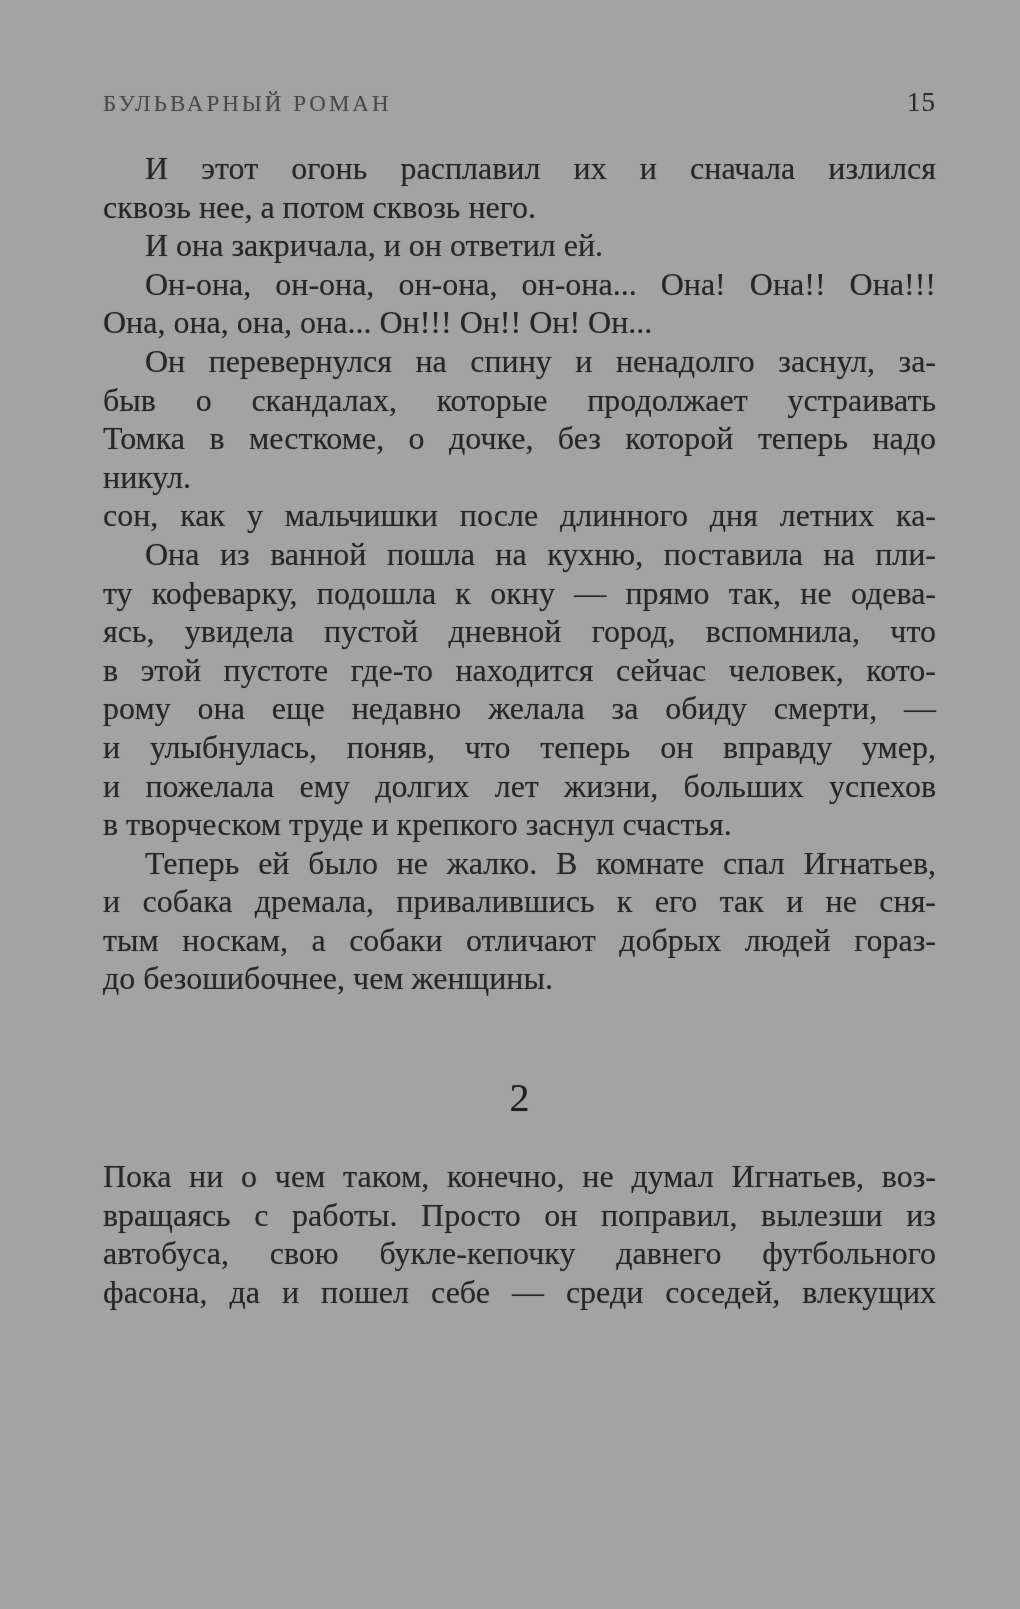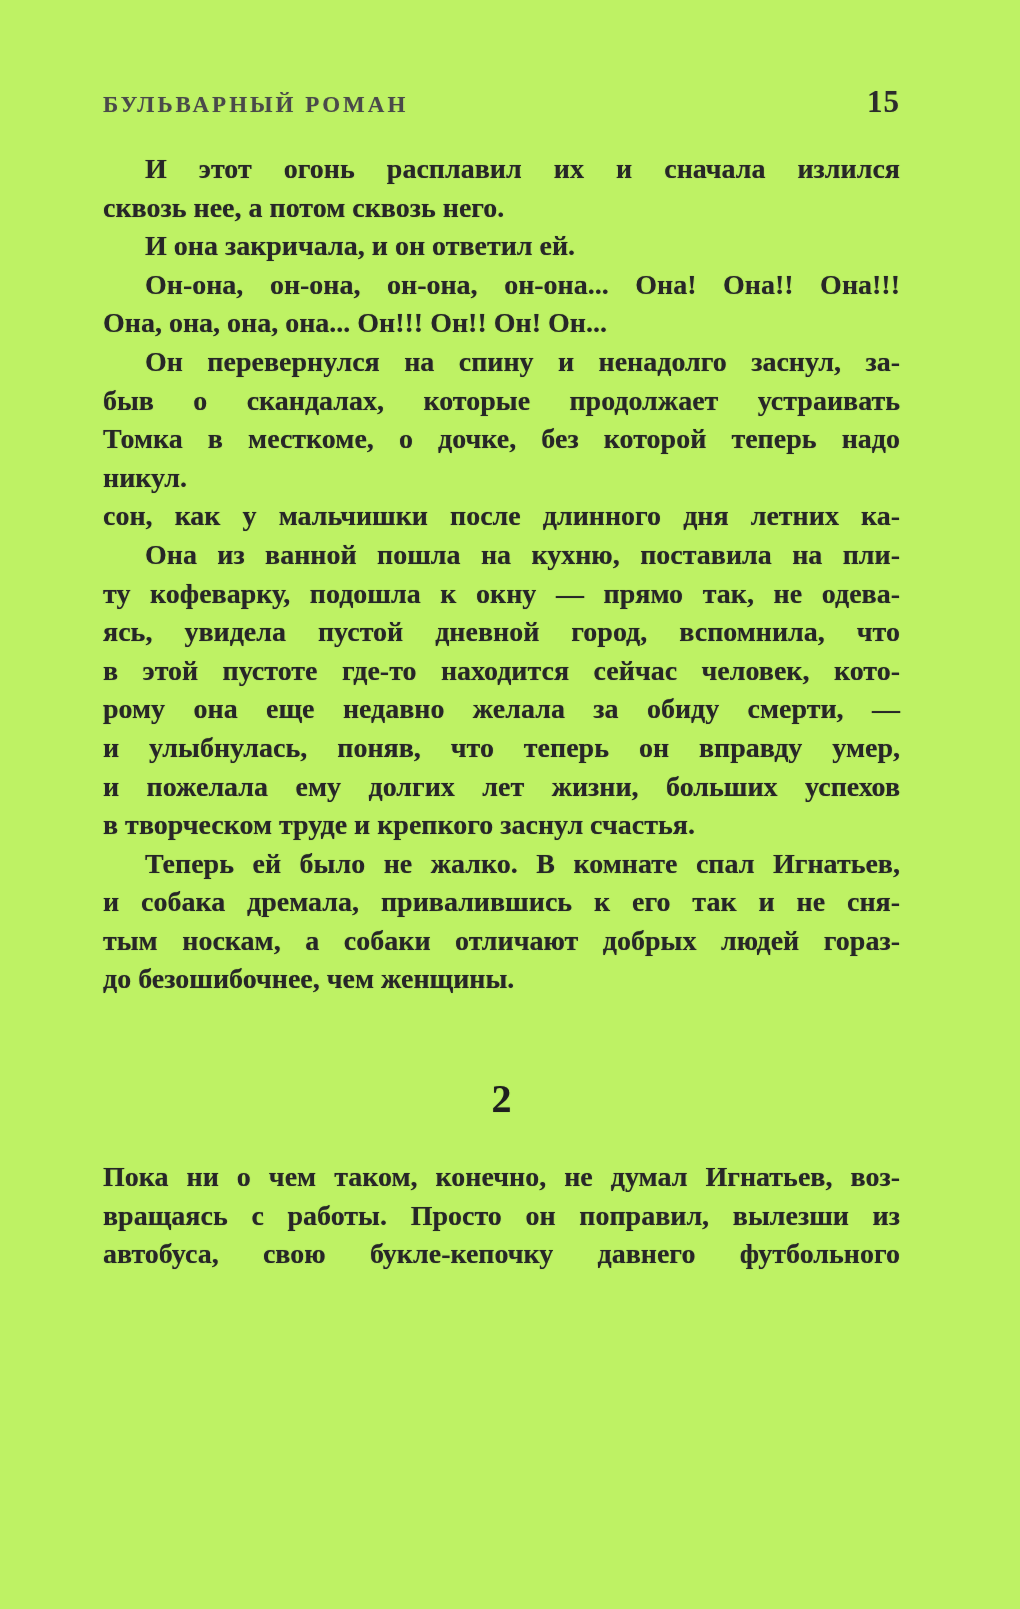--- a/index.html
+++ b/index.html
@@ -4,50 +4,49 @@
 <style>
   html, body {
     margin: 0;
     padding: 0;
     background: #ffffff;
   }
   .page {
     position: relative;
     width: 1020px;
     height: 1609px;
-    background: #bef264;
+    background: #a3a3a3;
     box-sizing: border-box;
-    padding: 88px 120px 0 103px;
+    padding: 88px 84px 0 103px;
     font-family: "Liberation Serif", "DejaVu Serif", serif;
     overflow: hidden;
-    font-weight: bold;
   }
   .header {
     display: flex;
     justify-content: space-between;
     align-items: baseline;
   }
   .running-title {
     font-size: 23px;
     line-height: 28px;
     letter-spacing: 3px;
     color: #4a4a4a;
     text-shadow: 0 0 1px rgba(80,80,80,.4);
   }
   .page-number {
-    font-size: 31px;
+    font-size: 27px;
     line-height: 28px;
     letter-spacing: 1px;
     color: #2c2c2c;
     text-shadow: 0 0 1px rgba(60,60,60,.4);
     margin-left: 44px;
   }
   .text-block {
     margin-top: 31px;
-    font-size: 28px;
+    font-size: 32px;
     line-height: 38.6px;
     color: #272727;
     text-shadow: 0 0 1.1px rgba(55,55,55,.5);
   }
   .text-block.after-heading {
     margin-top: 37px;
   }
   .para {
     margin: 0;
   }
@@ -116,15 +115,16 @@
       </div>
     </div>
 
   <div class="section-heading">2</div>
 
   <div class="text-block after-heading">
       <div class="para">
         <div class="line stretch">Пока ни о чем таком, конечно, не думал Игнатьев, воз-</div>
         <div class="line stretch">вращаясь с работы. Просто он поправил, вылезши из</div>
         <div class="line stretch">автобуса, свою букле-кепочку давнего футбольного</div>
+        <div class="line stretch">фасона, да и пошел себе — среди соседей, влекущих</div>
       </div>
     </div>
 </div>
 
 </body></html>

